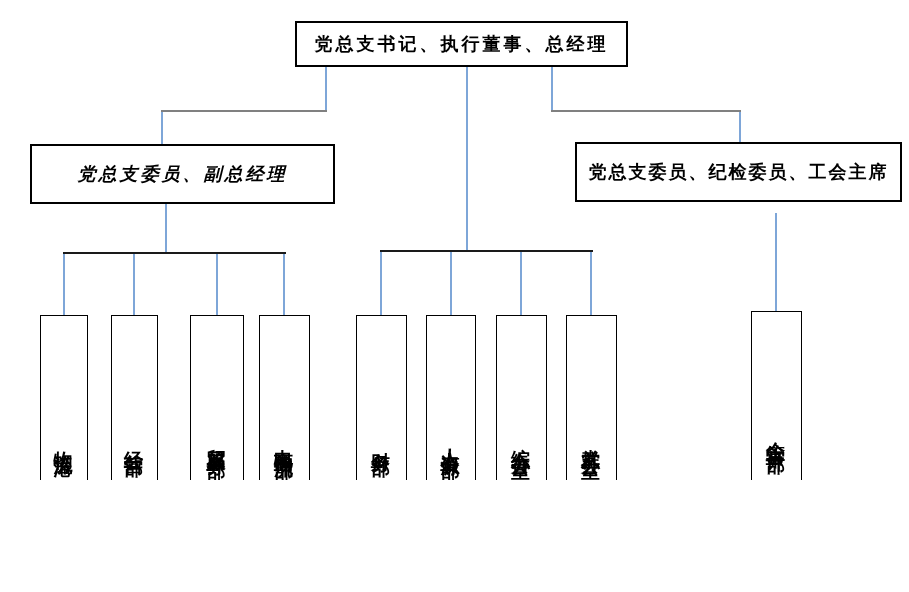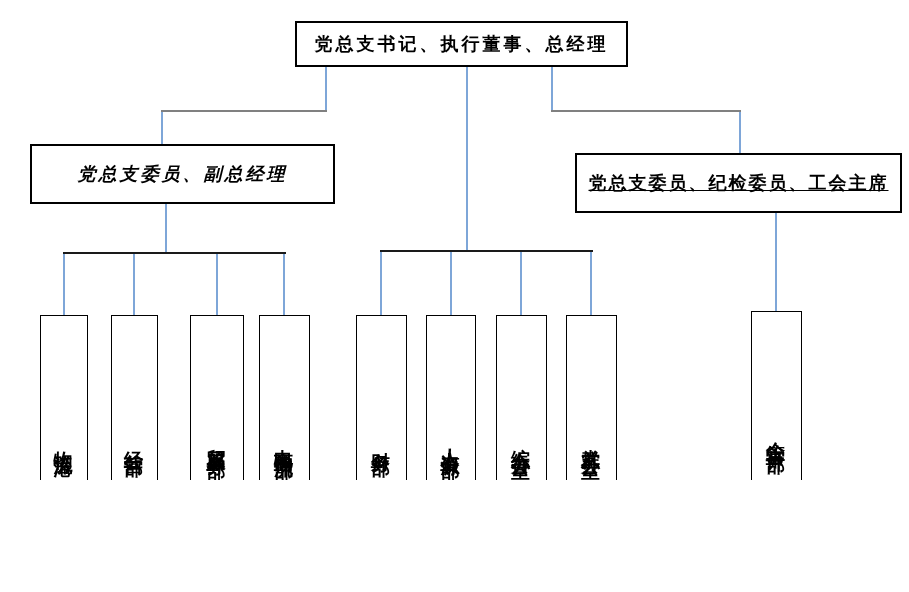--- a/index.html
+++ b/index.html
@@ -17,21 +17,21 @@
     border:2px solid #000000;
     display:flex;
     align-items:center;
     justify-content:center;
     font-weight:bold;
     color:#000000;
   }
   .hbox { font-size:18px; letter-spacing:3px; white-space:nowrap; }
   .top-box  { left:295px; top:21px;  width:333px; height:46px; }
   .l2-left  { left:30px;  top:144px; width:305px; height:60px;font-style:italic; }
-  .l2-right { left:575px; top:153px; width:327px; height:60px; letter-spacing:2px;text-decoration:underline; }
+  .l2-right { left:575px; top:142px; width:327px; height:60px; letter-spacing:2px; }
   .vbox {
     border-width:1.5px;
     writing-mode:vertical-rl;
     text-orientation:upright;
     font-size:19px;
     letter-spacing:3px;
   }
   .d1 { left:40px;  top:315px; width:48px; height:250px; }
   .d2 { left:111px; top:315px; width:47px; height:250px; }
   .d3 { left:190px; top:315px; width:54px; height:250px; }

